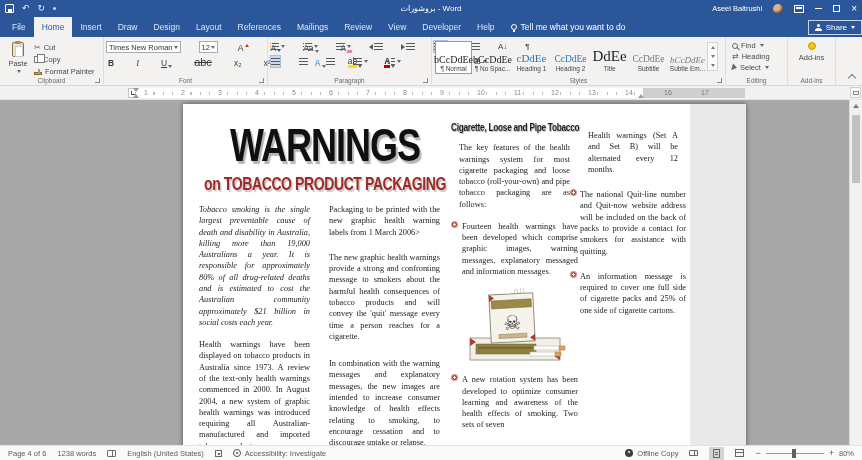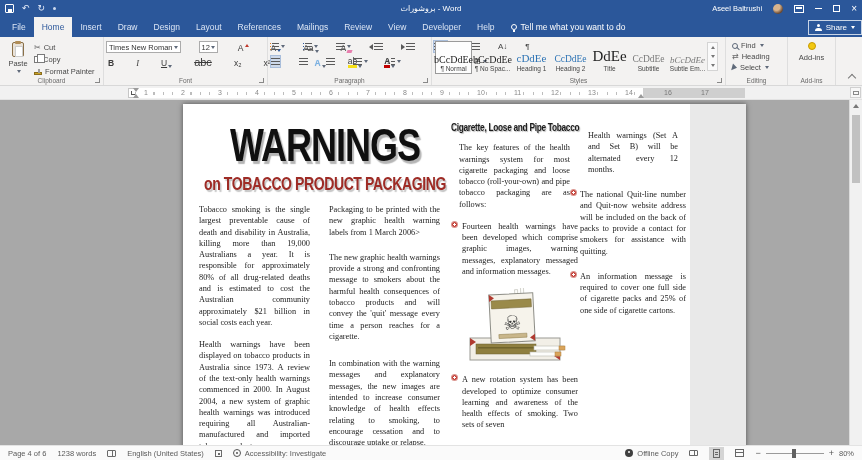--- a/index.html
+++ b/index.html
@@ -130,21 +130,21 @@
   .varrow{height:12px;display:flex;align-items:center;justify-content:center}
   .tri-up{width:0;height:0;border-left:3px solid transparent;border-right:3px solid transparent;border-bottom:4px solid #777}
   .vthumb{position:absolute;left:2px;right:2px;top:15px;height:68px;background:#c1c1c1}
 
   .doc-title{position:absolute;left:6px;top:18px;width:272px;text-align:center}
   .t1{font-size:36px;font-weight:bold;color:#101010;line-height:1;transform:scale(1.0,1.3);transform-origin:center top;text-shadow:2px 2px 1px #b5b5b5;letter-spacing:-1px}
   .t2{margin-top:16px;font-size:14px;font-weight:bold;color:#9e2b25;transform:scale(1.0,1.25);transform-origin:center top;text-shadow:1.5px 1.5px 1px #c4c4c4;white-space:nowrap;letter-spacing:-0.4px}
 
   .dcol{position:absolute;font-family:"Liberation Serif",serif;font-size:8.3px;line-height:1.36;color:#1c1c1c;text-align:justify}
   .dcol p{margin:0 8px 11px}
-  .ital{}
+  .ital{font-style:italic}
   .c1{left:8px;top:100px;width:127px}
   .c2{left:138px;top:100px;width:127px}
   .c3{left:268px;top:16px;width:127px}
   .c4{left:397px;top:26px;width:106px}
   .c3head{font-family:"Liberation Sans",sans-serif;font-weight:bold;font-size:9px;white-space:nowrap;letter-spacing:-0.3px;transform:scale(0.92,1.2);transform-origin:left top;text-shadow:1px 1px 1px #b9b9b9;margin-bottom:10px;text-align:left}
   .bitem{position:relative;padding-left:11px;margin-bottom:11px}
   .bitem.hang{padding-left:0}
   .flower{position:absolute;left:1px;top:1px;width:5px;height:5px;border-radius:50%;background:radial-gradient(circle,#fff 0 1px,#c23b33 1.2px);box-shadow:0 0 0 1px #da948e}
   .bitem.hang .flower{left:-9px}
   .packfig{display:block;margin:2px auto 10px}

